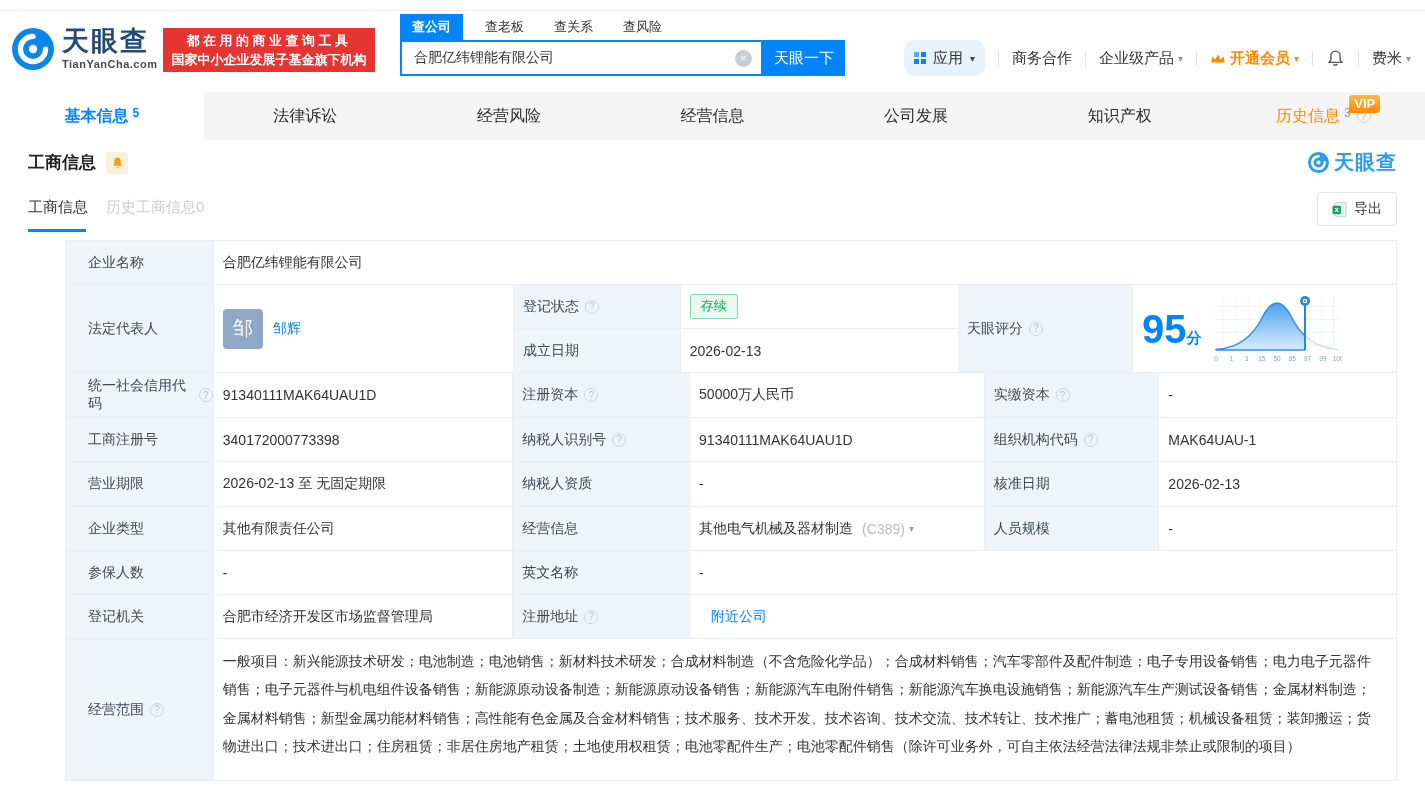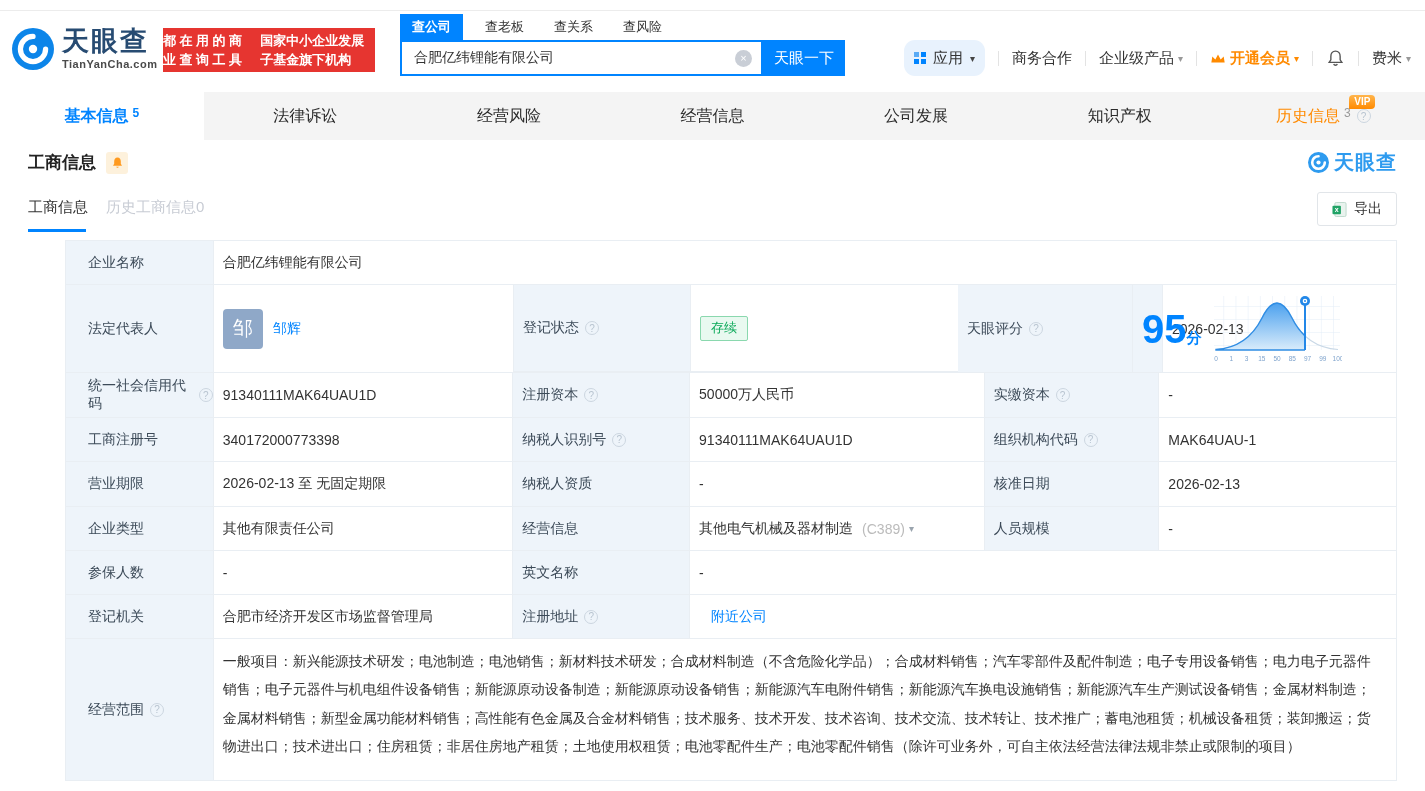--- a/index.html
+++ b/index.html
@@ -6,21 +6,21 @@
   html,body { width:1425px; height:791px; overflow:hidden; background:#fff;
     font-family:"Liberation Sans","DejaVu Sans",sans-serif; color:#333; }
 
   
   .topbar { position:relative; height:92px; background:#fff; }
   .top-edge { position:absolute; top:10px; left:0; right:0; border-top:1px solid #ececec; }
   .logo { position:absolute; left:12px; top:28px; display:flex; align-items:center; gap:8px; }
   .logo-cn { font-size:27px; font-weight:bold; color:#274b72; letter-spacing:2px; line-height:1; }
   .logo-en { font-size:11px; font-weight:bold; color:#4a4a4a; margin-top:3px; letter-spacing:.5px; }
   .slogan { position:absolute; left:163px; top:28px; width:212px; height:44px; background:#e63530;
-    color:#fff; font-size:13px; font-weight:bold; display:flex; flex-direction:row;
+    color:#fff; font-size:13px; font-weight:bold; display:flex; flex-direction:column;
     justify-content:center; align-items:center; line-height:19px; }
   .slogan .l1 { letter-spacing:3.5px; }
   .search-tabs { position:absolute; left:400px; top:14px; display:flex; align-items:flex-end; gap:14px; }
   .stab { font-size:13px; color:#333; padding:4px 8px 5px; cursor:pointer; }
   .stab.active { background:#0084ff; color:#fff; padding:4px 12px 5px; font-weight:bold; }
   .search-row { position:absolute; left:400px; top:40px; display:flex; }
   .search-box { position:relative; width:363px; height:36px; border:2px solid #0084ff; background:#fff; }
   .search-box input { width:100%; height:100%; border:none; outline:none; font-size:14px; color:#333;
     padding:0 34px 0 12px; font-family:inherit; }
   .clear-ico { position:absolute; right:9px; top:8px; width:17px; height:17px; border-radius:50%;
@@ -44,21 +44,21 @@
   
   .main-tabs { height:48px; background:#f4f4f4; display:flex; }
   .mtab { flex:1; display:flex; align-items:center; justify-content:center; font-size:16px;
     color:#2b2b2b; cursor:pointer; position:relative; }
   .mtab.active { background:#fff; color:#0084ff; font-weight:bold; }
   .mcount { font-size:12px; margin-left:4px; position:relative; top:-3px; }
   .mtab.active .mcount { color:#0084ff; }
   .mtab .gray { color:#999; font-weight:normal; }
   .mtab.orange { color:#ff8a00; }
   .vip-badge { position:absolute; top:3px; left:calc(50% + 26px); background:linear-gradient(#ffb54d,#ff8a00);
-    color:#fff; font-size:10px; font-weight:bold; padding:1px 5px 2px; border-radius:4px 4px 4px 0; }
+    color:#fff; font-size:13px; font-weight:bold; padding:1px 5px 2px; border-radius:4px 4px 4px 0; }
   .help { display:inline-flex; width:14px; height:14px; border:1px solid #ccd6e0; border-radius:50%;
     color:#b8c4d0; font-size:10px; align-items:center; justify-content:center; margin-left:6px; flex:none; }
 
   
   .section-head { height:45px; display:flex; align-items:center; justify-content:space-between; padding:0 28px; }
   .sec-left { display:flex; align-items:center; gap:10px; }
   .sec-title { font-size:17px; font-weight:bold; color:#222; }
   .bell-chip { width:22px; height:22px; background:#fdf1dc; border-radius:3px; display:flex;
     align-items:center; justify-content:center; cursor:pointer; }
   .watermark { display:flex; align-items:center; gap:5px; }
@@ -78,21 +78,21 @@
   
   .itable { margin:8px 28px 0 65px; width:1332px; border:1px solid #e9eef3; border-bottom:none; font-size:14px; }
   .irow { display:flex; border-bottom:1px solid #e9eef3; }
   .cell { display:flex; align-items:center; padding-left:9px; border-right:1px solid #e9eef3; }
   .cell:last-child { border-right:none; }
   .lc { background:#eef4fa; color:#3c4a58; }
   .lc1 { padding-left:22px; }
   .w1{width:148px;} .w2{width:300px;} .w3{width:177px;} .w4{width:295px;} .w5{width:175px;} .w6{width:237px;}
   .span5 { width:1184px; } .span3 { width:707px; }
   .h44{height:44px;} .h45{height:45px;} .h88{height:88px;} .h142{height:142px;}
-  .col-nest { width:444px; display:flex; flex-direction:row; }
+  .col-nest { width:444px; display:flex; flex-direction:column; }
   .nrow { display:flex; flex:1; border-bottom:1px solid #e9eef3; }
   .nrow:last-child { border-bottom:none; }
   .nrow .cell { height:100%; }
   .avatar { width:40px; height:40px; border-radius:4px; background:#8fa8c8; color:#fff; font-size:20px;
     display:flex; align-items:center; justify-content:center; flex:none; }
   a.blue { color:#0084ff; text-decoration:none; cursor:pointer; }
   .rep-link { margin-left:10px; }
   .status-badge { display:inline-block; padding:2px 10px 3px; font-size:13px; color:#0eaa5b;
     background:#e9f9f0; border:1px solid #8ad8ae; border-radius:2px; }
   .muted { color:#bbb; margin-left:9px; }

